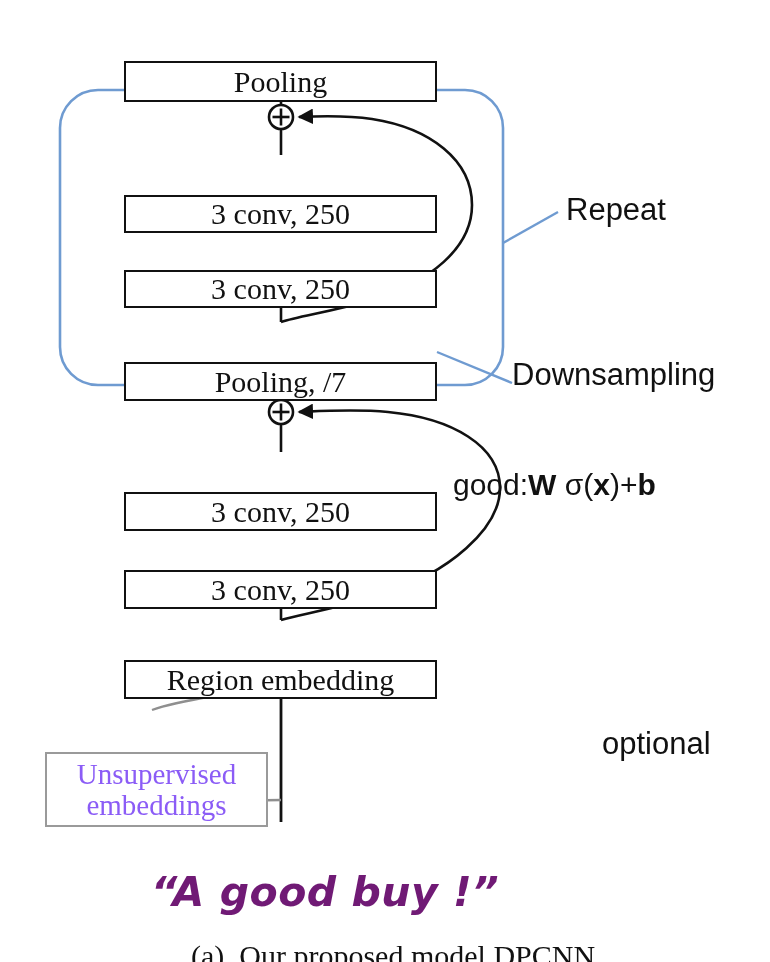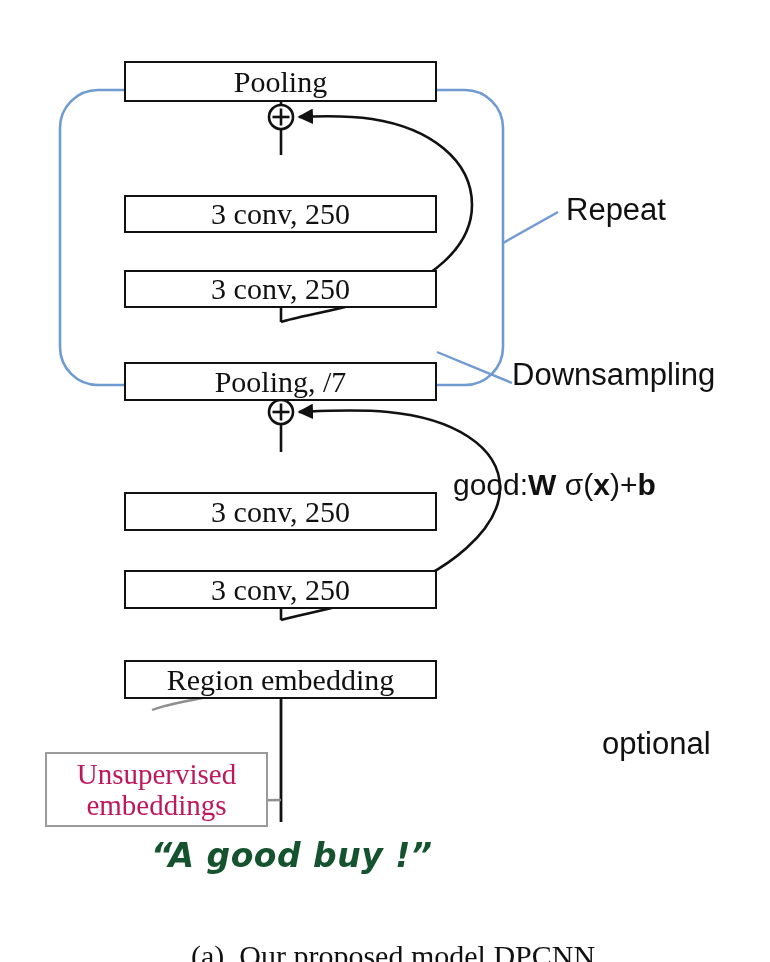--- a/index.html
+++ b/index.html
@@ -38,21 +38,21 @@
     justify-content: center;
     font-family: "Liberation Serif", "DejaVu Serif", serif;
     font-size: 30px;
     line-height: 1;
     color: #111111;
     white-space: nowrap;
     margin-top: 40px;
   }
   .block.gray {
     border: 2px solid #9a9a9a;
-    color: #be185d;
+    color: #8b5cf6;
     flex-direction: column;
     line-height: 1.04;
     font-size: 29px;
   }
   
   .label {
     position: absolute;
     font-family: Liberation Sans, sans-serif;
     font-size: 31px;
     color: #111111;
@@ -66,26 +66,27 @@
   .caption {
     position: absolute;
     font-family: "Liberation Serif", "DejaVu Serif", serif;
     font-size: 30px;
     color: #111111;
     white-space: pre;
   }
   .sample-text {
     position: absolute;
     font-family: "DejaVu Sans", sans-serif;
-    font-size: 33px;
+    font-size: 41px;
     font-style: italic;
     font-weight: 600;
-    color: #14532d;
+    color: #701a75;
     white-space: nowrap;
     letter-spacing: 0.5px;
+    margin-top: 32px;
   }
   svg { display: block; }
 </style>
 </head>
 <body>
 
 <div id="figure">
 
   <svg class="layer" viewBox="0 0 770 962" width="770" height="962" xmlns="http://www.w3.org/2000/svg">
     <defs>

